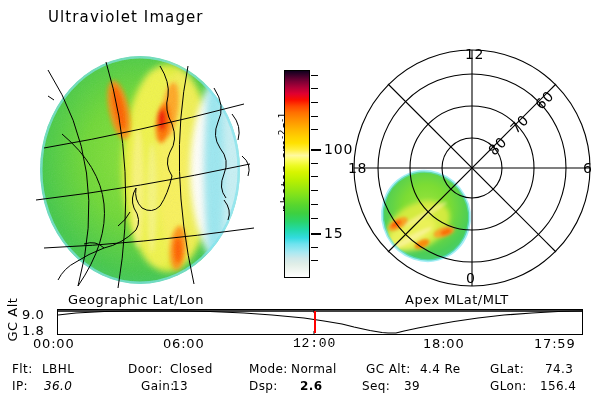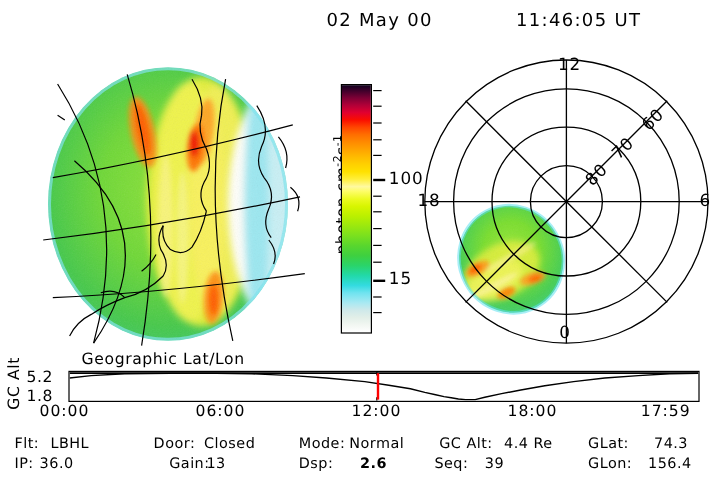--- a/index.html
+++ b/index.html
@@ -67,22 +67,21 @@
 
   
   #status{position:absolute;left:0;top:362px;width:600px;height:38px;}
   #status span{position:absolute;font-size:12px;letter-spacing:.4px;white-space:nowrap;}
   .r1{top:0px;} .r2{top:17px;}
 </style>
 </head>
 <body>
 
 <div id="header" class="abs">
-  <span id="date-text">02 May 00</span>
-  <span id="time-text">11:46:05 UT</span>
+  <span id="title-text">Ultraviolet Imager</span>
 </div>
 
 <div id="globe-panel" class="abs">
   <svg width="248" height="246">
     <defs>
       <clipPath id="discClip">
           <ellipse cx="122" cy="122" rx="100" ry="114"></ellipse>
         </clipPath>
       <radialGradient id="auroraG1" cx="50%" cy="45%" r="62%">
         <stop offset="0%" stop-color="#8de23a"></stop>
@@ -257,47 +256,48 @@
   <div class="polar-lab" style="left:231px;top:112px;">6</div>
   <div class="polar-lab" style="left:114px;top:222px;">0</div>
 
   <div class="polar-lab" style="left:136px;top:90px;transform:rotate(-45deg);">80</div>
   <div class="polar-lab" style="left:158px;top:68px;transform:rotate(-45deg);">70</div>
   <div class="polar-lab" style="left:183px;top:44px;transform:rotate(-45deg);">60</div>
 </div>
 
 <div id="orbit-panel" class="abs">
   <div id="orbit-cap-left">Geographic Lat/Lon</div>
+  <div id="orbit-cap-right">Apex MLat/MLT</div>
   <div id="gcalt-label">GC Alt</div>
 
-  <div class="ylab" style="top:15px;">5.2</div>
+  <div class="ylab" style="top:15px;">9.0</div>
   <div class="ylab" style="top:31px;text-align:right;">1.8</div>
 
   <div id="orbit-box">
     <svg width="524" height="24" style="display:block">
       <polyline points="0,5 18,3 46,1.5 84,1 122,1 152,1.5 186,3 214,5 246,8 266,11 284,14 296,17 305,19 312,20.5 318,21.5 324,22.5 330,23 338,23 346,21 360,18 376,15 396,11.5 420,8 446,5 474,3 500,1.5 524,1" fill="none" stroke="#000" stroke-width="1.2"></polyline>
       <line x1="0" y1="1" x2="524" y2="1" stroke="#000" stroke-width="1.4"></line>
       <line x1="256" y1="0" x2="256" y2="3" stroke="#000" stroke-width="1"></line>
       <line x1="256" y1="21" x2="256" y2="24" stroke="#000" stroke-width="1"></line>
     </svg>
     <div class="abs" style="left:256px;top:1px;width:2px;height:22px;background:#ff0000;"></div>
   </div>
 
   <div class="tlab" style="left:33px;">00:00</div>
   <div class="tlab" style="left:163px;">06:00</div>
-  <div class="tlab" style="left:293px;">12:00</div>
+  <div class="tlab" style="left:293px;font-family:Liberation Mono, monospace;">12:00</div>
   <div class="tlab" style="left:423px;">18:00</div>
   <div class="tlab" style="left:534px;">17:59</div>
 </div>
 
 <div id="status">
   <span class="r1" style="left:12px;">Flt:</span>
   <span class="r1" style="left:42px;">LBHL</span>
   <span class="r2" style="left:12px;">IP:</span>
-  <span class="r2" style="left:33px;">36.0</span>
+  <span class="r2" style="left:44px;font-style:italic;">36.0</span>
 
   <span class="r1" style="left:128px;">Door:</span>
   <span class="r1" style="left:170px;">Closed</span>
   <span class="r2" style="left:128px;margin-left:13px;">Gain:</span>
   <span class="r2" style="left:172px;">13</span>
 
   <span class="r1" style="left:249px;">Mode:</span>
   <span class="r1" style="left:291px;">Normal</span>
   <span class="r2" style="left:249px;">Dsp:</span>
   <span class="r2" style="left:300px;font-weight:bold;">2.6</span>

